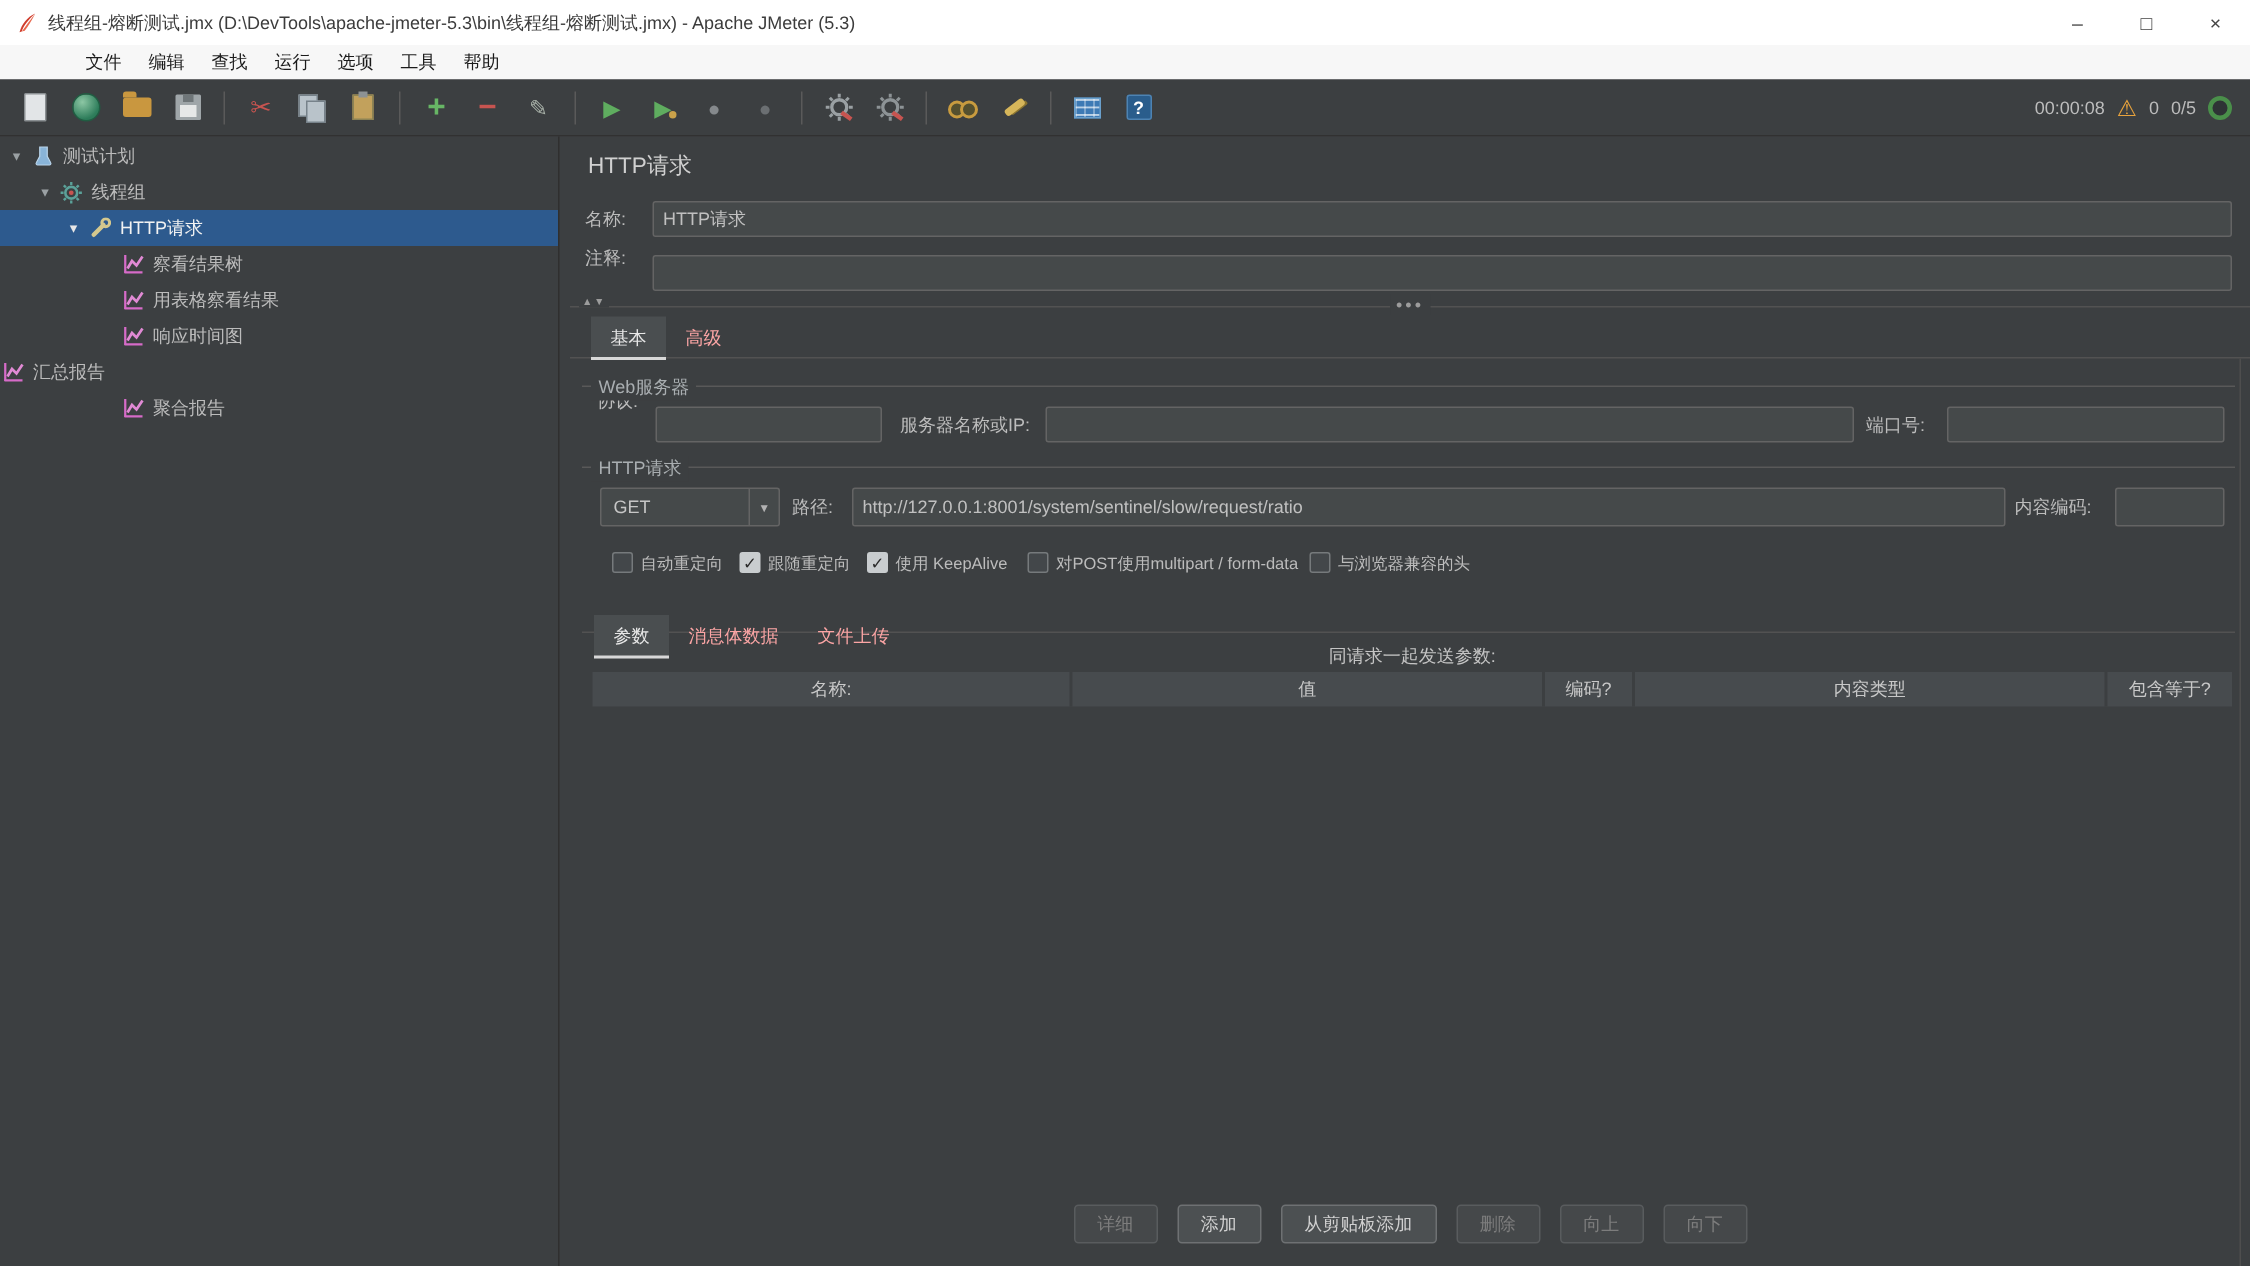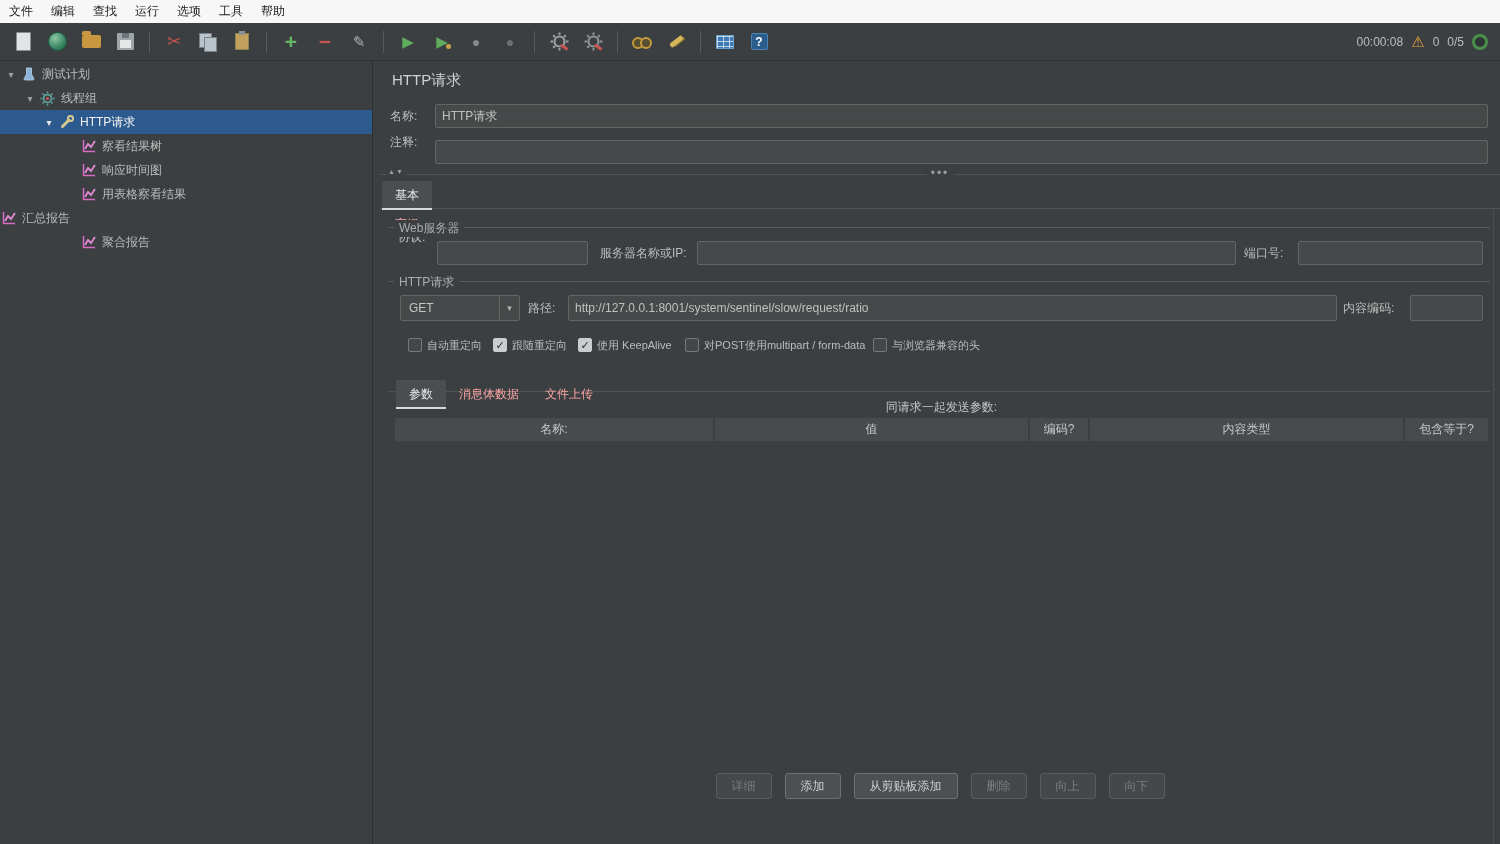--- a/index.html
+++ b/index.html
@@ -7,21 +7,21 @@
   body { font-family:"Liberation Sans","DejaVu Sans",sans-serif; background:#3c3f41; }
   .app { width:1500px; height:844px; display:flex; flex-direction:column; }
 
   
   .titlebar { height:30px; background:#ffffff; display:flex; align-items:center; font-size:12px; color:#3c3c3c; flex:none; }
   .logo { margin:0 7px 0 10px; display:flex; }
   .win-controls { margin-left:auto; display:flex; height:100%; }
   .win-btn { width:46px; display:flex; align-items:center; justify-content:center; font-size:13px; color:#444; }
 
   
-  .menubar { height:23px; background:#f7f7f7; display:flex; align-items:center; font-size:12px; color:#1b1b1b; flex:none; }
+  .menubar { height:23px; background:#f7f7f7; display:flex; align-items:center; font-size:12px; color:#1b1b1b; flex:none;padding-left:48px; }
   .menu-item { padding:0 9px; height:100%; display:flex; align-items:center; }
 
   
   .toolbar { height:38px; background:#3c3f41; display:flex; align-items:center; padding:0 12px 0 6px; border-bottom:1px solid #313131; flex:none; }
   .tbtn { width:30px; height:30px; display:flex; align-items:center; justify-content:center; margin:0 2px; flex:none; }
   .tsep { width:1px; height:22px; background:#5a5a5a; margin:0 7px; flex:none; }
   .toolbar-right { margin-left:auto; display:flex; align-items:center; gap:8px; font-size:12px; color:#bcbcbc; }
 
   .ic-newfile { width:15px; height:19px; background:#e2e5e7; border:1px solid #8a8f92; border-radius:1px; }
   .ic-globe { width:19px; height:19px; border-radius:50%; background:radial-gradient(circle at 35% 30%, #8cc7a4, #2d7c5a 70%); border:1px solid #215c42; }
@@ -70,21 +70,21 @@
 
   .main { flex:1; position:relative; background:#3c3f41; color:#bcbcbc; font-size:12px; overflow:hidden; }
   .page-title { position:absolute; left:12px; top:10px; font-size:15px; color:#d0d0d0; }
   .flabel { position:absolute; height:24px; line-height:24px; color:#bcbcbc; }
   .tfield { position:absolute; height:24px; background:#45494a; border:1px solid #646464; border-radius:2px; color:#c0c0c0; font-size:12px; padding:0 6px; font-family:inherit; outline:none; }
 
   .divider { position:absolute; left:0; right:0; top:113px; height:1px; background:#525252; }
   .div-arrows { position:absolute; left:6px; top:107px; font-size:7px; color:#9c9c9c; letter-spacing:1px; background:#3c3f41; padding:0 2px; z-index:2; }
   .div-dots { position:absolute; left:50%; top:105px; transform:translateX(-50%); color:#9c9c9c; font-size:12px; letter-spacing:2px; background:#3c3f41; padding:0 4px; z-index:2; }
 
-  .tabs1 { position:absolute; left:2px; top:120px; display:flex; z-index:2;flex-direction:column; }
+  .tabs1 { position:absolute; left:14px; top:120px; display:flex; z-index:2; }
   .tabs2 { position:absolute; left:16px; top:303px; display:flex; z-index:2;margin-top:16px; }
   .tab { padding:6px 13px 6px 13px; color:#fca5a5; }
   .tab.sel { background:#4a4e50; color:#e8e8e8; border-bottom:2px solid #d8d8d8; padding-bottom:4px; }
   .tabline1 { position:absolute; left:0; right:0; top:147px; height:1px; background:#525252; }
   .tabline2 { position:absolute; left:8px; right:10px; top:330px; height:1px; background:#525252; }
 
   .gline { position:absolute; left:8px; right:10px; height:1px; background:#595959; }
   .group-title { position:absolute; background:#3c3f41; padding:0 5px; color:#a9aeb1; z-index:2; }
 
   .combo { position:absolute; left:20px; top:234px; width:120px; height:26px; display:flex; align-items:center; background:#45494a; border:1px solid #646464; border-radius:2px; }
@@ -104,20 +104,34 @@
   .btn { height:26px; padding:0 15px; display:flex; align-items:center; background:#4c5052; border:1px solid #6e7173; border-radius:3px; color:#d0d0d0; font-size:12px; }
   .btn.disabled { color:#7d7d7d; border-color:#595c5e; background:#45484a; }
 
   .rline { position:absolute; right:6px; top:148px; bottom:0; width:1px; background:#4e4e4e; }
 </style>
 </head>
 <body>
 
 <div class="app">
 
+  <div class="titlebar">
+    <span class="logo">
+      <svg width="15" height="15" viewBox="0 0 15 15">
+          <path d="M13.5 1 C8 3.5 4.5 8 3 13.5 L4.5 13 C5.5 9.5 9 5 13.5 1 Z" fill="#cf3e2e"></path>
+          <path d="M13.5 1 C10 5.5 7 9.5 4.5 13 L6.5 12.5 C9 9 11.8 4.8 13.5 1 Z" fill="#e8694f"></path>
+        </svg>
+    </span>
+    <span>线程组-熔断测试.jmx (D:\DevTools\apache-jmeter-5.3\bin\线程组-熔断测试.jmx) - Apache JMeter (5.3)</span>
+    <div class="win-controls">
+      <span class="win-btn">–</span>
+      <span class="win-btn">□</span>
+      <span class="win-btn">×</span>
+    </div>
+  </div>
 
   <div class="menubar">
     <span class="menu-item">文件</span>
     <span class="menu-item">编辑</span>
     <span class="menu-item">查找</span>
     <span class="menu-item">运行</span>
     <span class="menu-item">选项</span>
     <span class="menu-item">工具</span>
     <span class="menu-item">帮助</span>
   </div>
@@ -278,31 +292,31 @@
         <span>察看结果树</span>
       </div>
       <div class="tree-row" style="padding-left:80px">
         <span class="ticon">
             <svg width="14" height="14" viewBox="0 0 14 14">
               <line x1="1.5" y1="1" x2="1.5" y2="13" stroke="#d66bc8" stroke-width="1.5"></line>
               <line x1="1" y1="12.5" x2="13" y2="12.5" stroke="#d66bc8" stroke-width="1.5"></line>
               <polyline points="3,10 6,5 9,8 13,2" stroke="#e08ad4" stroke-width="1.8" fill="none"></polyline>
             </svg>
           </span>
-        <span>响应时间图</span>
+        <span>用表格察看结果</span>
       </div>
       <div class="tree-row" style="padding-left:80px">
         <span class="ticon">
             <svg width="14" height="14" viewBox="0 0 14 14">
               <line x1="1.5" y1="1" x2="1.5" y2="13" stroke="#d66bc8" stroke-width="1.5"></line>
               <line x1="1" y1="12.5" x2="13" y2="12.5" stroke="#d66bc8" stroke-width="1.5"></line>
               <polyline points="3,10 6,5 9,8 13,2" stroke="#e08ad4" stroke-width="1.8" fill="none"></polyline>
             </svg>
           </span>
-        <span>用表格察看结果</span>
+        <span>响应时间图</span>
       </div>
       <div class="tree-row" style="">
         <span class="ticon">
             <svg width="14" height="14" viewBox="0 0 14 14">
               <line x1="1.5" y1="1" x2="1.5" y2="13" stroke="#d66bc8" stroke-width="1.5"></line>
               <line x1="1" y1="12.5" x2="13" y2="12.5" stroke="#d66bc8" stroke-width="1.5"></line>
               <polyline points="3,10 6,5 9,8 13,2" stroke="#e08ad4" stroke-width="1.8" fill="none"></polyline>
             </svg>
           </span>
         <span>汇总报告</span>

